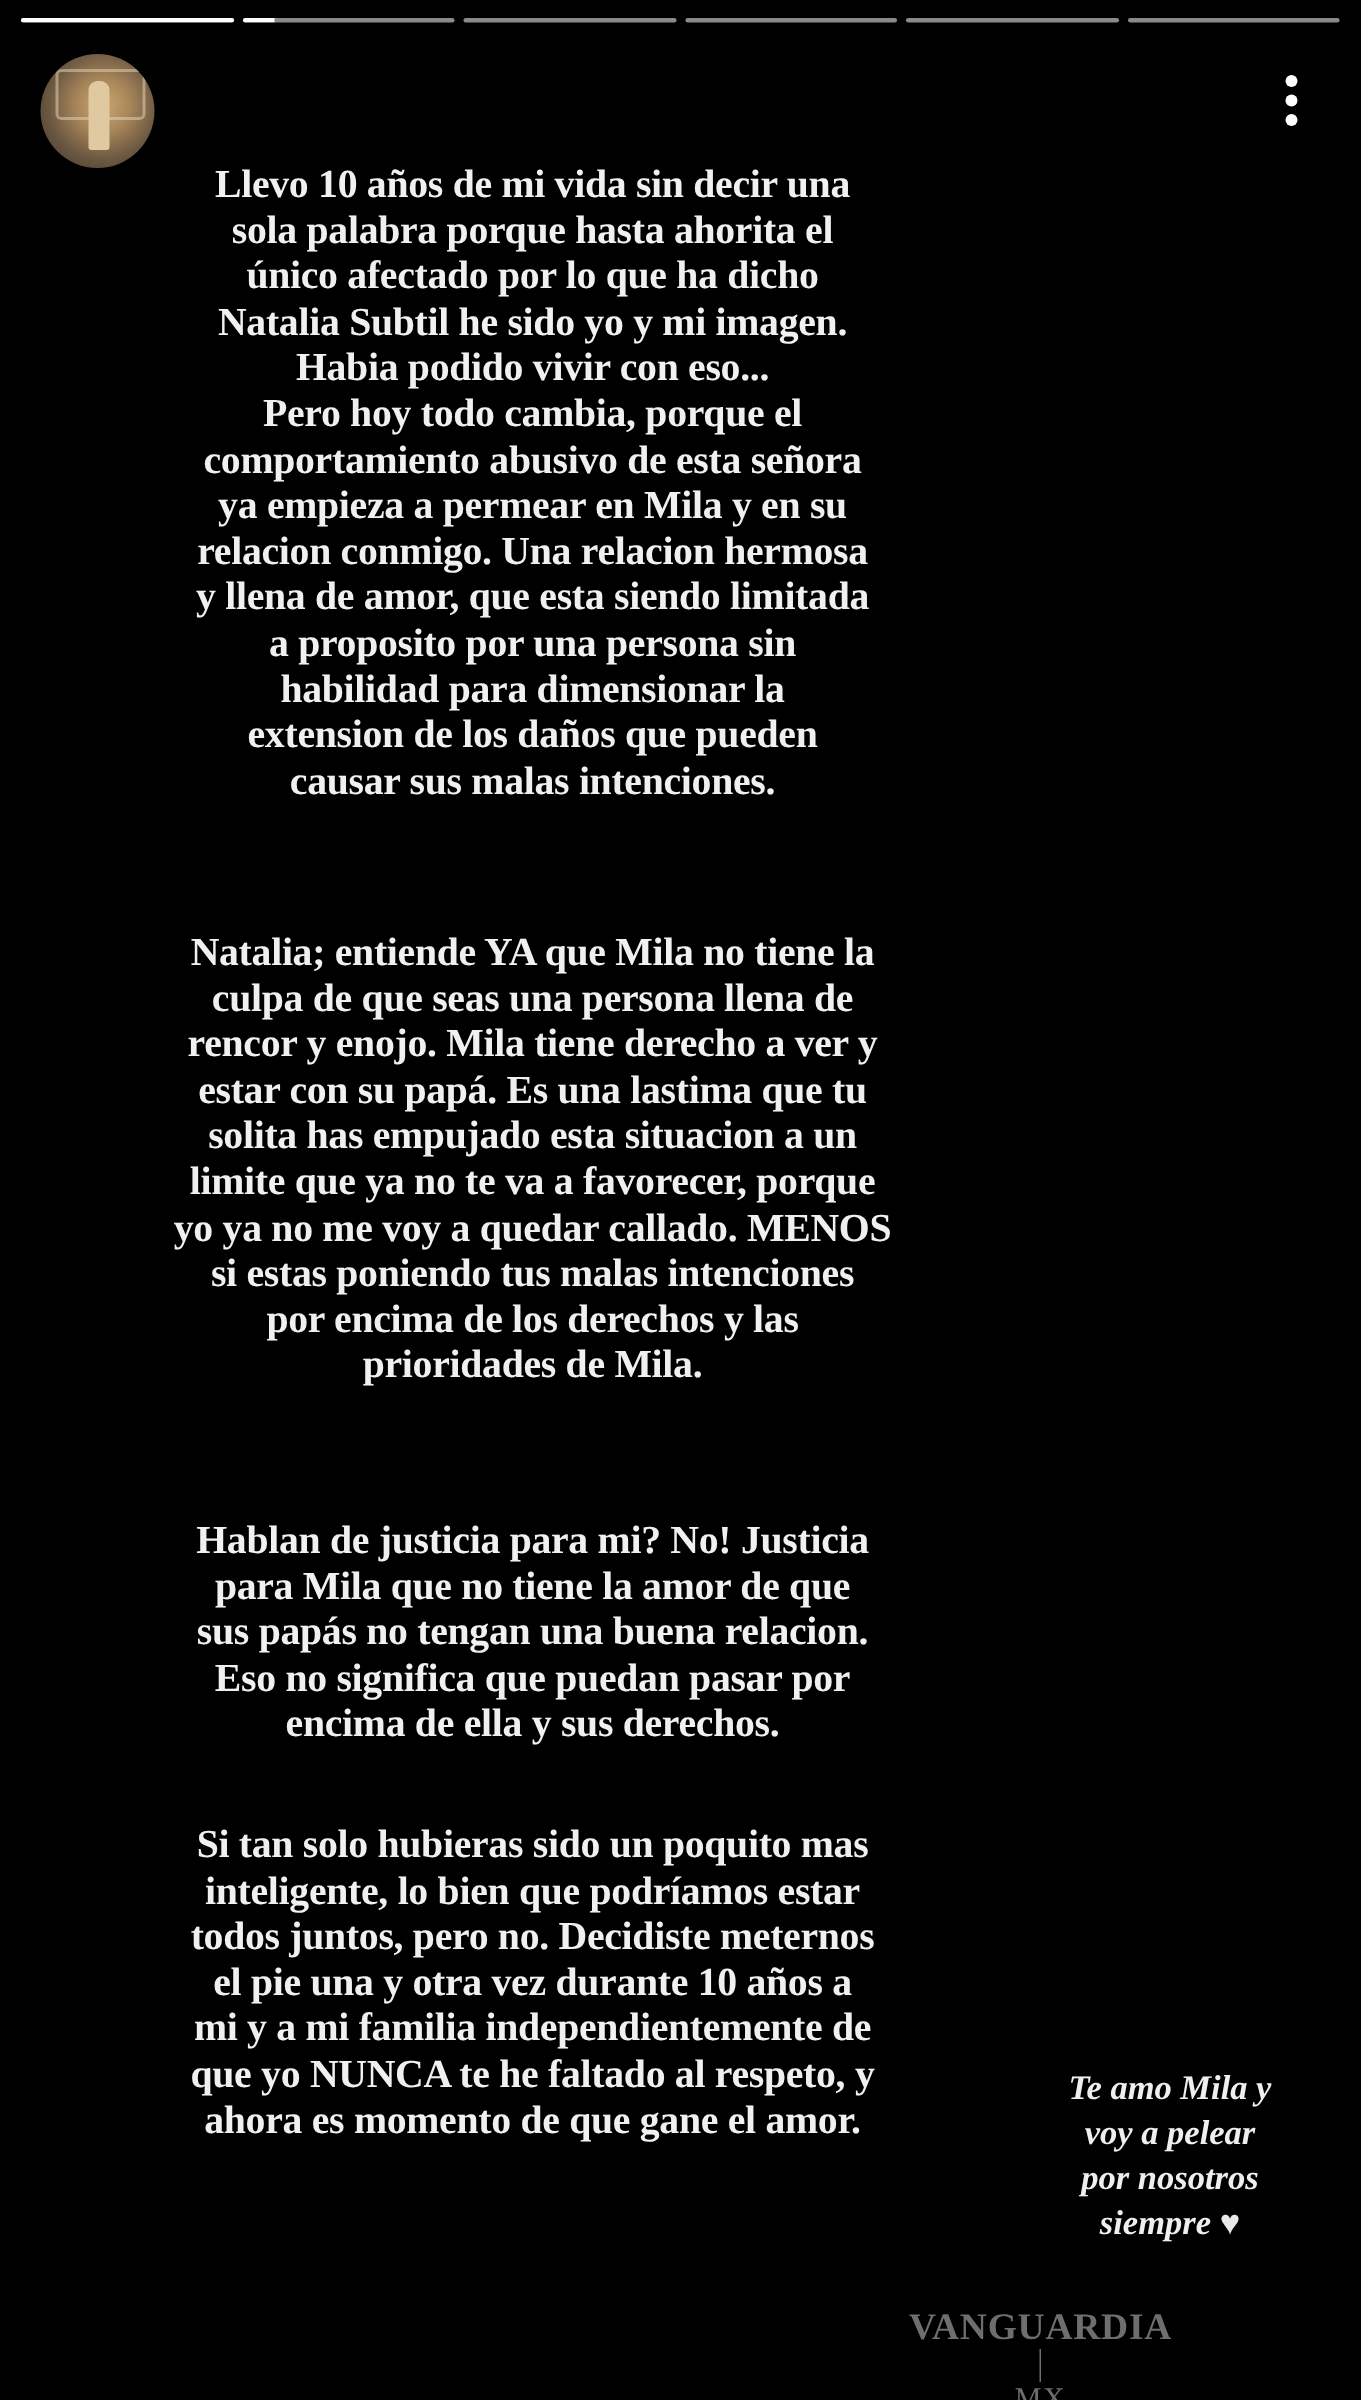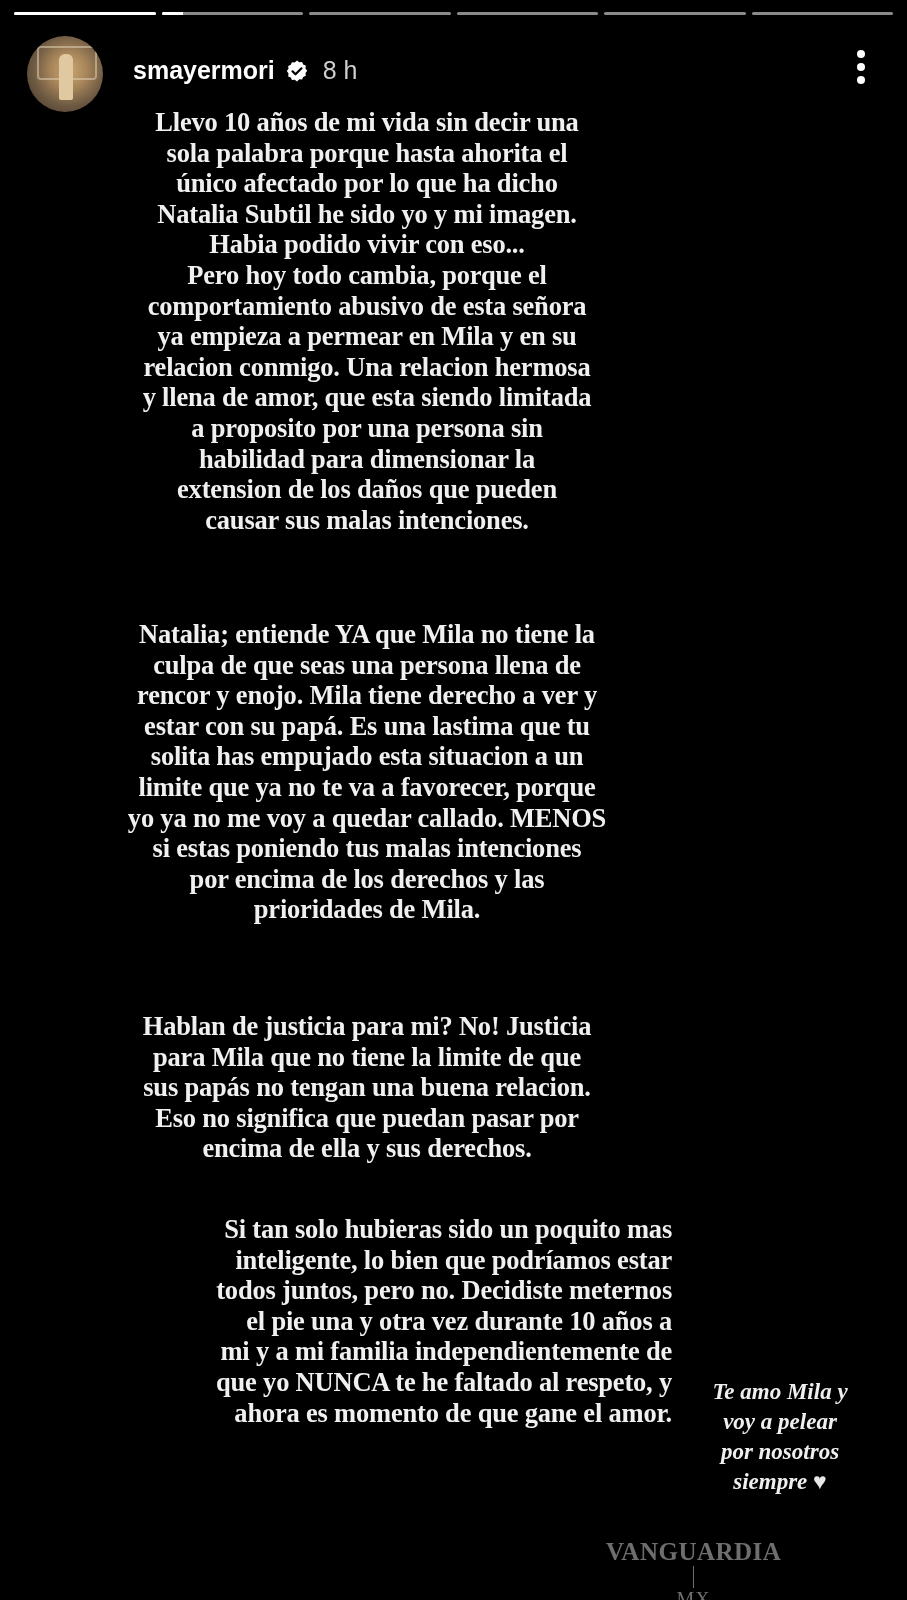--- a/index.html
+++ b/index.html
@@ -11,26 +11,26 @@
   .avatar { position: absolute; left: 0; top: 0; width: 76px; height: 76px; border-radius: 50%;
     background: radial-gradient(circle at 55% 45%, #c9a873 0%, #a8865a 30%, #6e5a43 60%, #3b3129 100%); overflow: hidden; }
   .avatar .fig { position: absolute; left: 32px; top: 18px; width: 14px; height: 46px; background: #e0c9a0; border-radius: 6px 6px 2px 2px; }
   .avatar .wall { position: absolute; left: 10px; top: 10px; width: 56px; height: 30px; border: 2px solid rgba(230,215,190,0.5); border-radius: 4px; }
   .user { position: absolute; left: 106px; top: 20px; display: flex; align-items: center; gap: 10px; }
   .username { font-family: "Liberation Sans", sans-serif; font-weight: bold; font-size: 25px; color: #fff; }
   .verified { width: 24px; height: 24px; display: inline-block; }
   .time { font-family: "Liberation Sans", sans-serif; font-size: 25px; color: #cfcfcf; margin-left: 4px; }
   .menu { position: absolute; right: 0; top: 14px; width: 12px; height: 40px; cursor: pointer; }
   .menu span { display: block; width: 8px; height: 8px; background: #fff; border-radius: 50%; margin: 0 auto 5px auto; }
-  .body-text { position: absolute; left: 62px; width: 610px; font-family: "Liberation Serif", serif; font-weight: bold;
+  .body-text { position: absolute; left: 50px; width: 610px; font-family: "Liberation Serif", serif; font-weight: bold;
     font-size: 26.5px; line-height: 30.6px; text-align: center; color: #f0f0f0; white-space: pre-line; letter-spacing: -0.2px; }
   #p1 { top: 107px; }
   #p2 { top: 619px; }
   #p3 { top: 1011px; }
-  #p4 { top: 1214px; text-align: right; }
+  #p4 { top: 1214px; }
   .side-text { position: absolute; left: 680px; top: 1377px; width: 200px; font-family: "Liberation Serif", serif; font-weight: bold;
     font-size: 23px; line-height: 30px; text-align: center; color: #efefef; white-space: pre-line; font-style: italic; }
   .heart { color: #e8e8e8; }
   .watermark { position: absolute; left: 606px; top: 1538px; font-family: "Liberation Serif", serif; font-weight: bold; font-size: 25px;
     color: #6e6e6e; letter-spacing: 0.5px; display: flex; align-items: center; flex-direction: column; }
   .watermark .sep { display: inline-block; width: 1px; height: 22px; background: #6e6e6e; margin: 0 3px; }
   .watermark .mx { font-family: Liberation Serif, serif; font-weight: normal; font-size: 20px; letter-spacing: 1px; }
 </style>
 </head>
 <body>
@@ -54,30 +54,20 @@
   <div class="seg">
       <div class="fill" style="width:0%"></div>
     </div>
 </div>
 
 <div class="header">
   <div class="avatar">
     <div class="wall"></div>
     <div class="fig"></div>
   </div>
-  <div class="user">
-    <span class="username">smayermori</span>
-    <span class="verified">
-      <svg viewBox="0 0 24 24" width="24" height="24">
-        <path d="M12 1.5l2.3 1.7 2.8-.3 1.1 2.6 2.6 1.1-.3 2.8 1.7 2.3-1.7 2.3.3 2.8-2.6 1.1-1.1 2.6-2.8-.3L12 22.5l-2.3-1.7-2.8.3-1.1-2.6-2.6-1.1.3-2.8L1.8 12l1.7-2.3-.3-2.8 2.6-1.1 1.1-2.6 2.8.3z" fill="#ffffff"></path>
-        <path d="M7.5 12.3l3 3 6-6" stroke="#000" stroke-width="2.2" fill="none" stroke-linecap="round" stroke-linejoin="round"></path>
-      </svg>
-    </span>
-    <span class="time">8 h</span>
-  </div>
   <div class="menu">
     <span></span>
     <span></span>
     <span></span>
   </div>
 </div>
 
 <div class="body-text" id="p1">Llevo 10 años de mi vida sin decir una
 sola palabra porque hasta ahorita el
 único afectado por lo que ha dicho
@@ -96,21 +86,21 @@
 culpa de que seas una persona llena de
 rencor y enojo. Mila tiene derecho a ver y
 estar con su papá. Es una lastima que tu
 solita has empujado esta situacion a un
 limite que ya no te va a favorecer, porque
 yo ya no me voy a quedar callado. MENOS
 si estas poniendo tus malas intenciones
 por encima de los derechos y las
 prioridades de Mila.</div>
 <div class="body-text" id="p3">Hablan de justicia para mi? No! Justicia
-para Mila que no tiene la limite de que
+para Mila que no tiene la amor de que
 sus papás no tengan una buena relacion.
 Eso no significa que puedan pasar por
 encima de ella y sus derechos.</div>
 <div class="body-text" id="p4">Si tan solo hubieras sido un poquito mas
 inteligente, lo bien que podríamos estar
 todos juntos, pero no. Decidiste meternos
 el pie una y otra vez  durante 10 años a
 mi y a mi familia independientemente de
 que yo NUNCA te he faltado al respeto, y
 ahora es momento de que gane el amor.</div>

